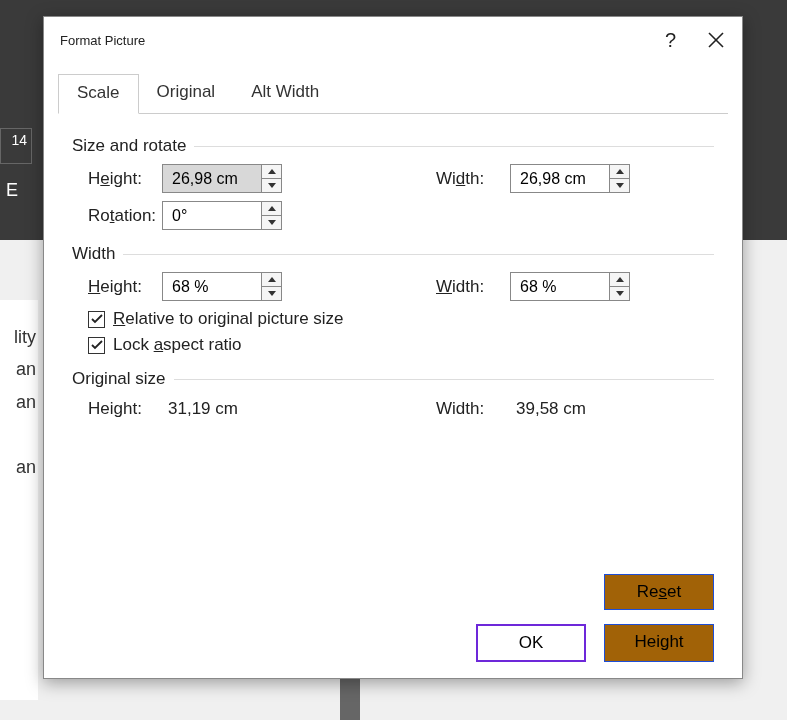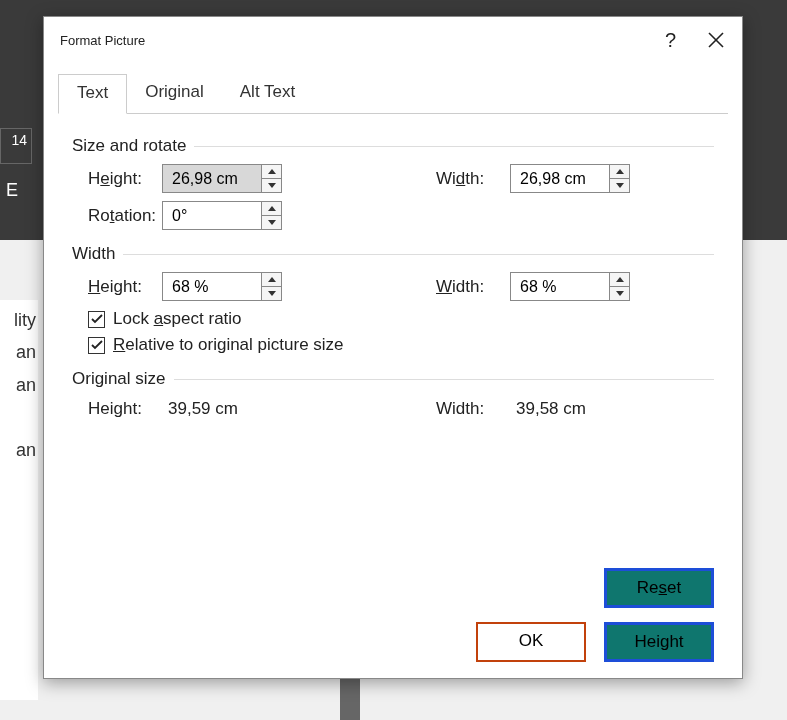--- a/index.html
+++ b/index.html
@@ -31,21 +31,21 @@
       bottom: 0;
       background: #f0f0f0;
     }
     .bg-left-sidebar {
       position: absolute;
       top: 300px;
       left: 0;
       width: 38px;
       height: 400px;
       background: #fff;
-      padding: 4px 2px;
+      padding: 21px 2px;
       font-size: 18px;
       color: #333;
       line-height: 1.8;
       text-align: right;
     }
     .bg-slot14 {
       position: absolute;
       top: 128px;
       left: 0;
       width: 32px;
@@ -259,27 +259,27 @@
     .reset-row {
       display: flex;
       justify-content: flex-end;
       padding: 0 28px;
       margin-top: auto;
     }
     .btn {
       min-width: 110px;
       padding: 7px 20px;
       font-size: 17px;
-      border: 3px solid #1d4ed8;
-      background: #0f766e;
+      border: 1px solid #1d4ed8;
+      background: #a16207;
       cursor: pointer;
       text-align: center;
     }
     .btn.primary {
-      border: 2px solid #c2410c;
+      border: 2px solid #6d28d9;
       background: #fff;
     }
 
     .dialog-footer {
       display: flex;
       justify-content: flex-end;
       gap: 18px;
       padding: 14px 28px 16px 28px;
       border-top: none;
     }
@@ -314,23 +314,23 @@
       <div class="close-btn">
         <svg class="close-svg" viewBox="0 0 16 16">
           <line x1="1" y1="1" x2="15" y2="15" stroke="#222" stroke-width="1.6"></line>
           <line x1="15" y1="1" x2="1" y2="15" stroke="#222" stroke-width="1.6"></line>
         </svg>
       </div>
     </div>
   </div>
 
   <div class="tabs">
-    <div class="tab active">Text</div>
+    <div class="tab active">Scale</div>
     <div class="tab">Original</div>
-    <div class="tab">Alt Text</div>
+    <div class="tab">Alt Width</div>
   </div>
 
   <div class="content">
 
     <div class="section-header">
       <span class="label">Size and rotate</span>
       <span class="rule"></span>
     </div>
 
     <div class="row">
@@ -446,41 +446,41 @@
         </div>
       </div>
     </div>
 
     <div class="checkbox-row">
       <div class="chk">
         <svg viewBox="0 0 12 10">
             <polyline points="1,5 4,8 11,1" fill="none" stroke="#222" stroke-width="1.8"></polyline>
           </svg>
       </div>
-      <span>Lock <span class="underline-char">a</span>spect ratio</span>
+      <span><span class="underline-char">R</span>elative to original picture size</span>
     </div>
 
     <div class="checkbox-row">
       <div class="chk">
         <svg viewBox="0 0 12 10">
             <polyline points="1,5 4,8 11,1" fill="none" stroke="#222" stroke-width="1.8"></polyline>
           </svg>
       </div>
-      <span><span class="underline-char">R</span>elative to original picture size</span>
+      <span>Lock <span class="underline-char">a</span>spect ratio</span>
     </div>
 
     <div class="section-header">
       <span class="label">Original size</span>
       <span class="rule"></span>
     </div>
 
     <div class="static-row">
       <div class="static-pair">
         <div class="lbl">Height:</div>
-        <div class="val">39,59 cm</div>
+        <div class="val">31,19 cm</div>
       </div>
       <div class="static-pair second-col">
         <div class="lbl">Width:</div>
         <div class="val">39,58 cm</div>
       </div>
     </div>
 
   </div>
 
   <div class="reset-row">

